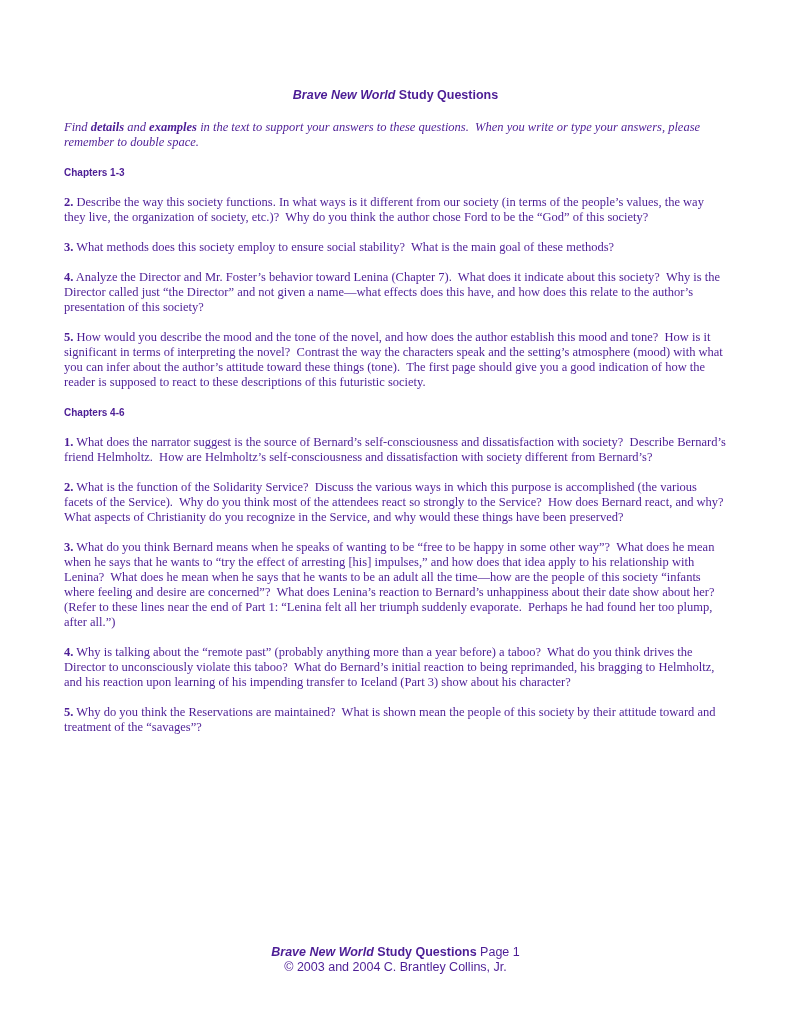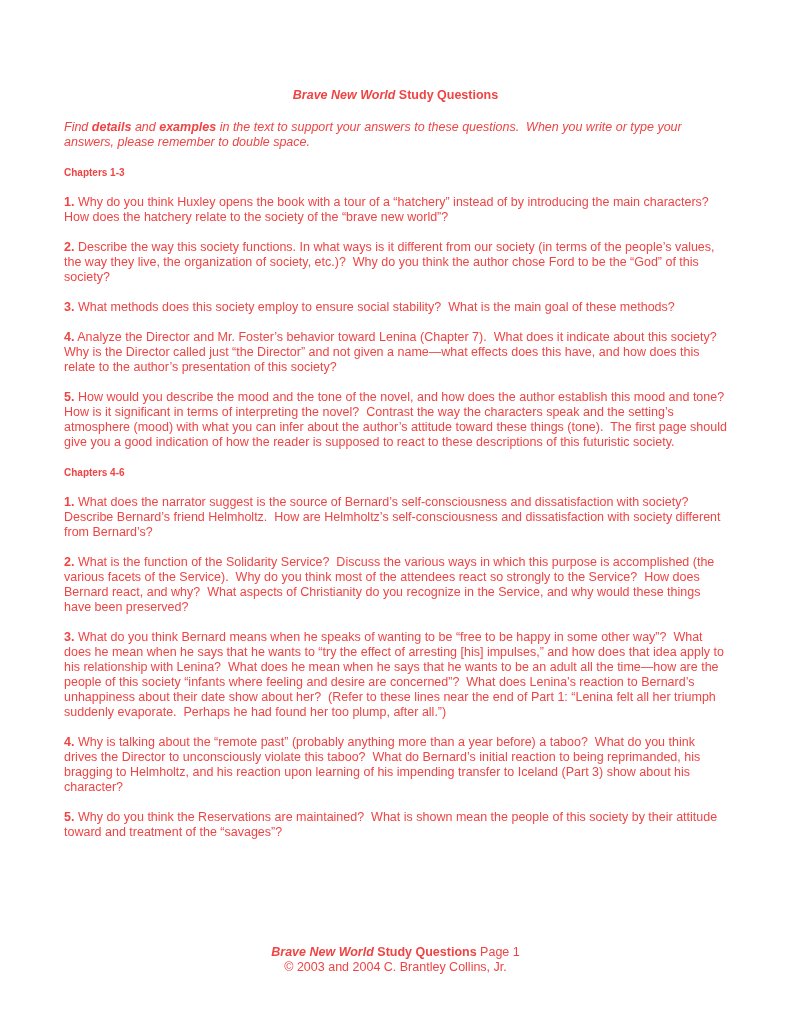--- a/index.html
+++ b/index.html
@@ -5,41 +5,42 @@
   html, body {
     margin: 0;
     padding: 0;
     background: #ffffff;
   }
   .page {
     position: relative;
     width: 791px;
     height: 1024px;
     background: #ffffff;
-    color: #ef4444;
+    color: #4c1d95;
     font-family: "Liberation Sans", sans-serif;
     font-size: 12.5px;
     line-height: 15px;
     box-sizing: border-box;
     padding: 88px 64px 0 64px;
     overflow: hidden;
   }
   .title {
     margin: 0 0 17px 0;
     text-align: center;
     font-size: 12.5px;
     line-height: 15px;
     font-weight: bold;
   }
   .bi { font-weight: bold; font-style: italic; }
   .b  { font-weight: bold; }
   .i  { font-style: italic; }
   p.body {
     margin: 8px 0 15px 0;
     white-space: pre-wrap;
+    font-family: Liberation Serif, serif;
   }
   h2.sec {
     margin: 0 0 15px 0;
     font-size: 10px;
     line-height: 15px;
     font-weight: bold;
   }
   .q strong { font-weight: bold; }
   .footer {
     position: absolute;
@@ -57,21 +58,20 @@
 <body>
 
 <div class="page">
 
   <h1 class="title"><span class="bi">Brave New World</span><span class="b"> Study Questions</span></h1>
 
   <p class="body i"><span class="i">Find </span><span class="bi">details</span><span class="i"> and </span><span class="bi">examples</span><span class="i"> in the text to support your answers to these questions.  When you write or type your answers, please remember to double space.</span></p>
 
   <h2 class="sec">Chapters 1-3</h2>
 
-  <p class="body q"><strong>1.</strong><span> Why do you think Huxley opens the book with a tour of a “hatchery” instead of by introducing the main characters?  How does the hatchery relate to the society of the “brave new world”?</span></p>
 
   <p class="body q"><strong>2.</strong><span> Describe the way this society functions. In what ways is it different from our society (in terms of the people’s values, the way they live, the organization of society, etc.)?  Why do you think the author chose Ford to be the “God” of this society?</span></p>
 
   <p class="body q"><strong>3.</strong><span> What methods does this society employ to ensure social stability?  What is the main goal of these methods?</span></p>
 
   <p class="body q"><strong>4.</strong><span> Analyze the Director and Mr. Foster’s behavior toward Lenina (Chapter 7).  What does it indicate about this society?  Why is the Director called just “the Director” and not given a name—what effects does this have, and how does this relate to the author’s presentation of this society?</span></p>
 
   <p class="body q"><strong>5.</strong><span> How would you describe the mood and the tone of the novel, and how does the author establish this mood and tone?  How is it significant in terms of interpreting the novel?  Contrast the way the characters speak and the setting’s atmosphere (mood) with what you can infer about the author’s attitude toward these things (tone).  The first page should give you a good indication of how the reader is supposed to react to these descriptions of this futuristic society.</span></p>
 
   <h2 class="sec">Chapters 4-6</h2>

